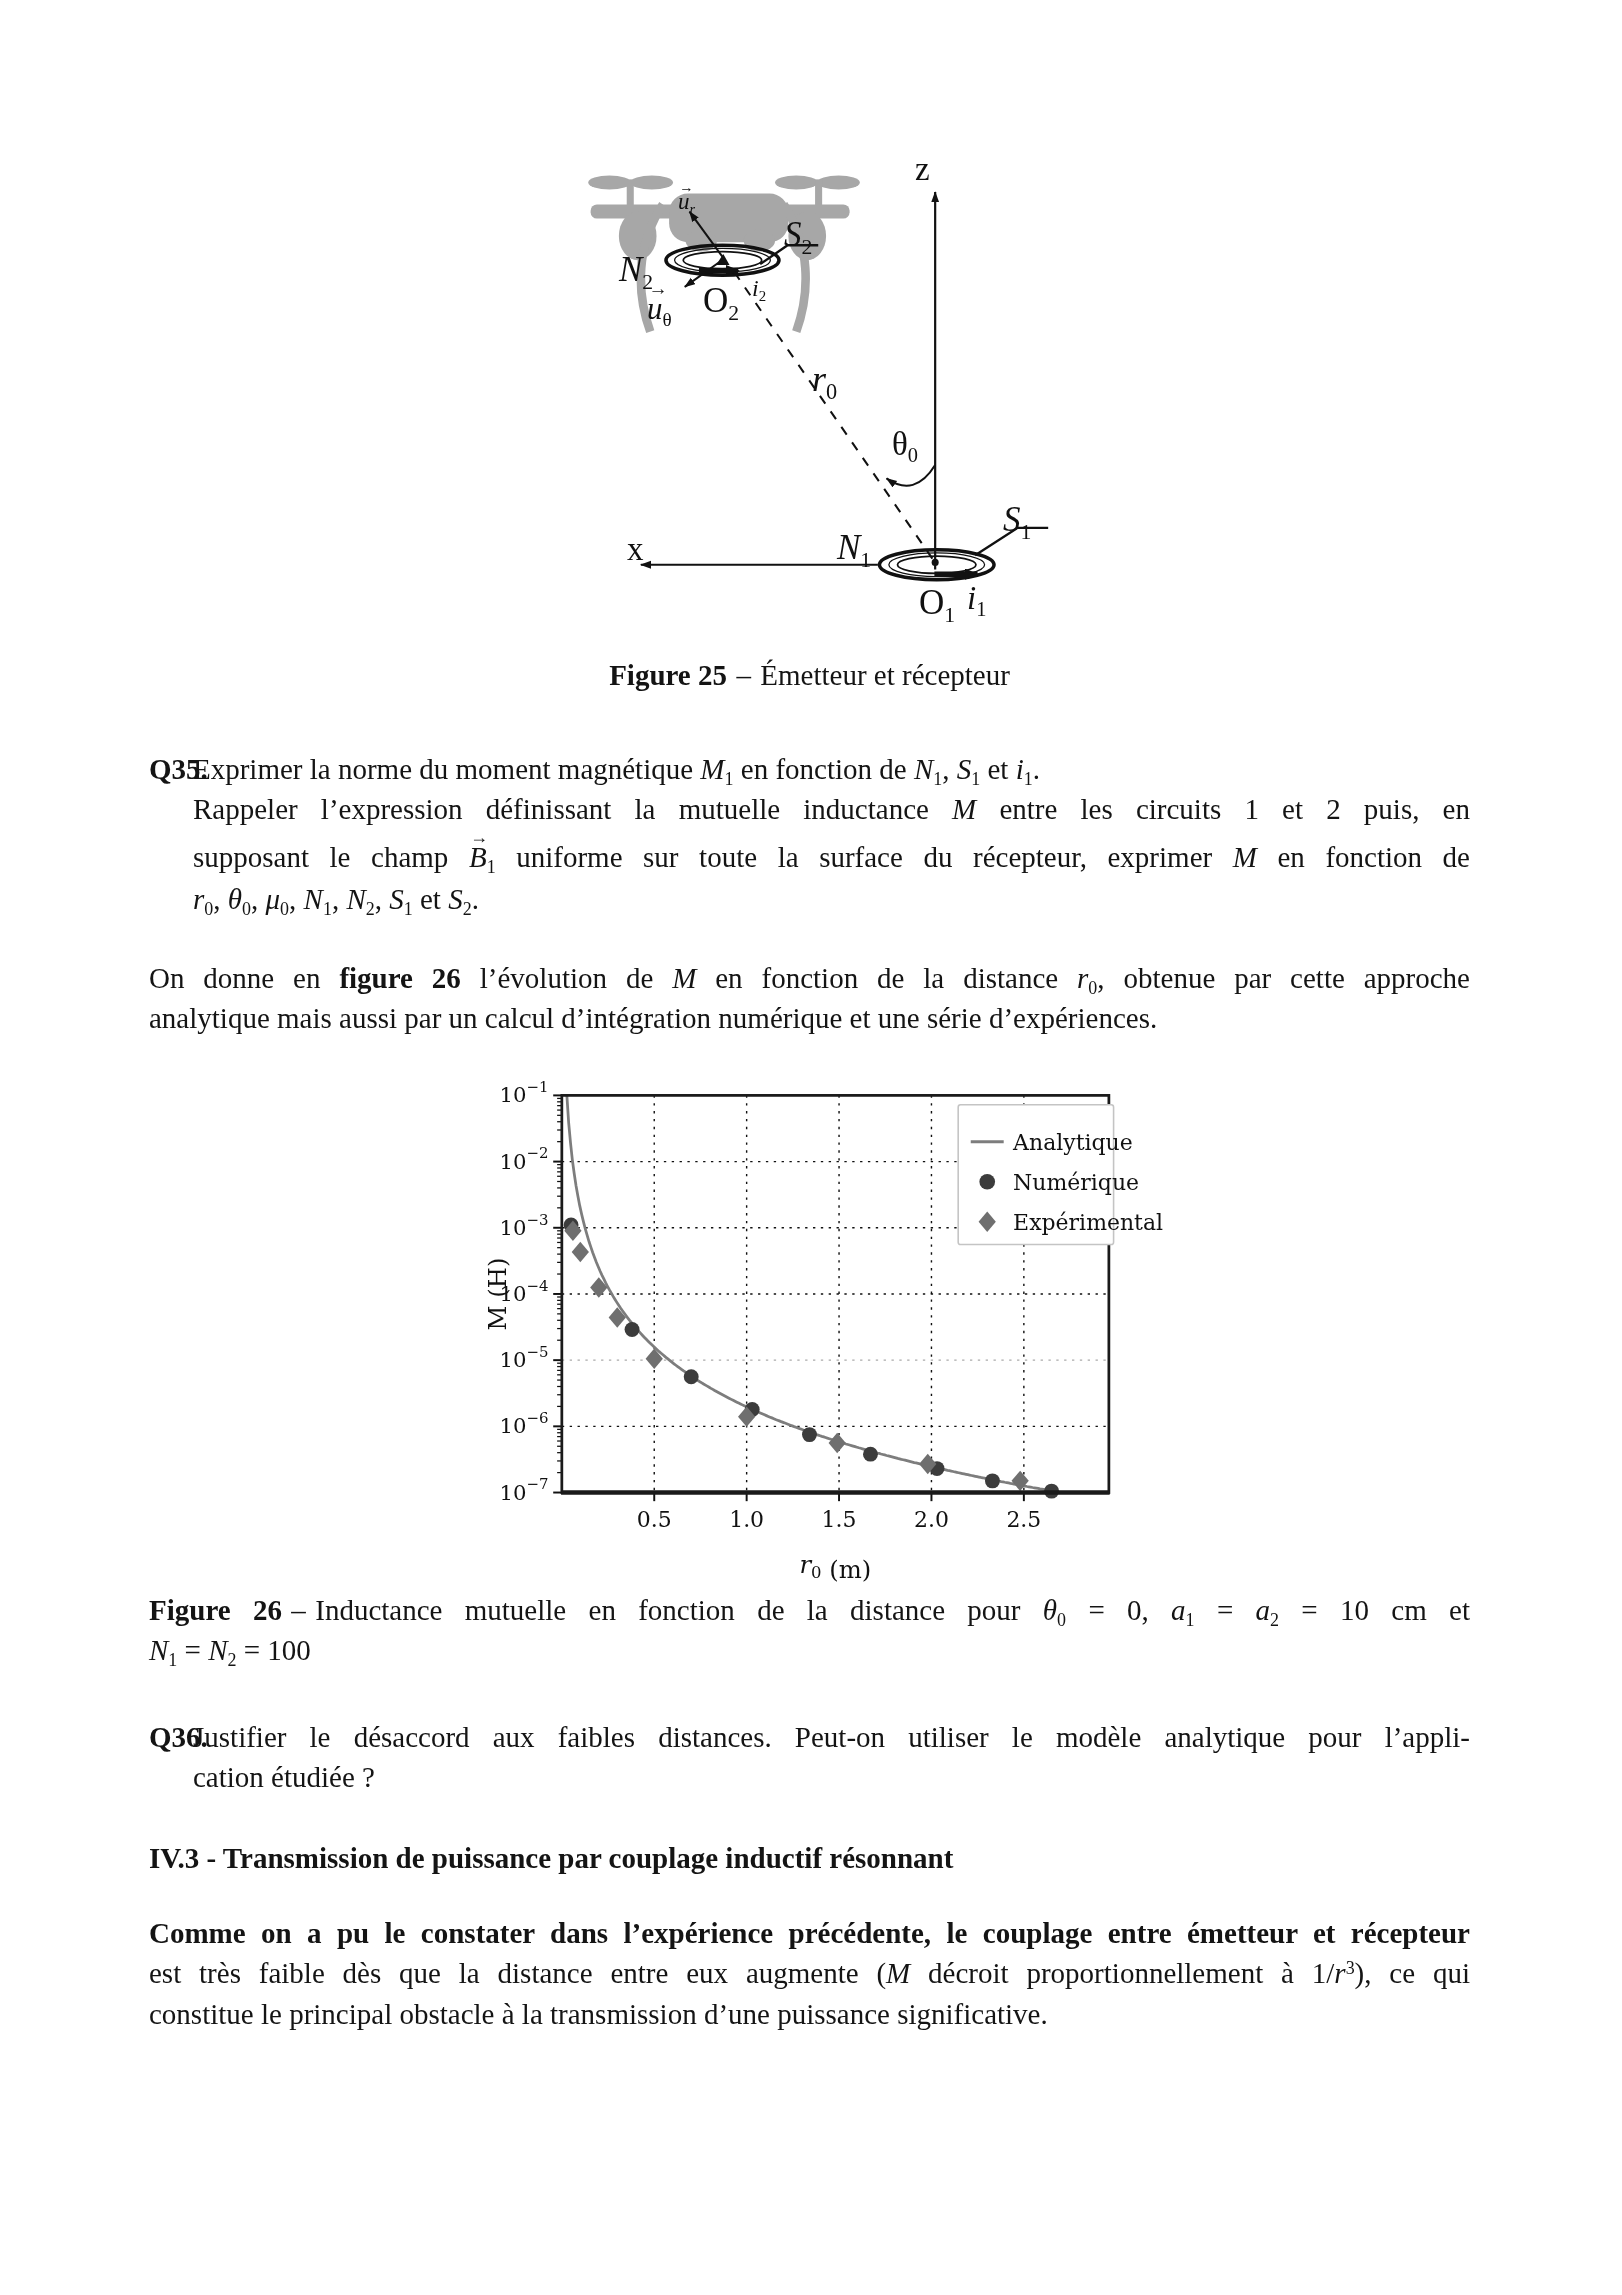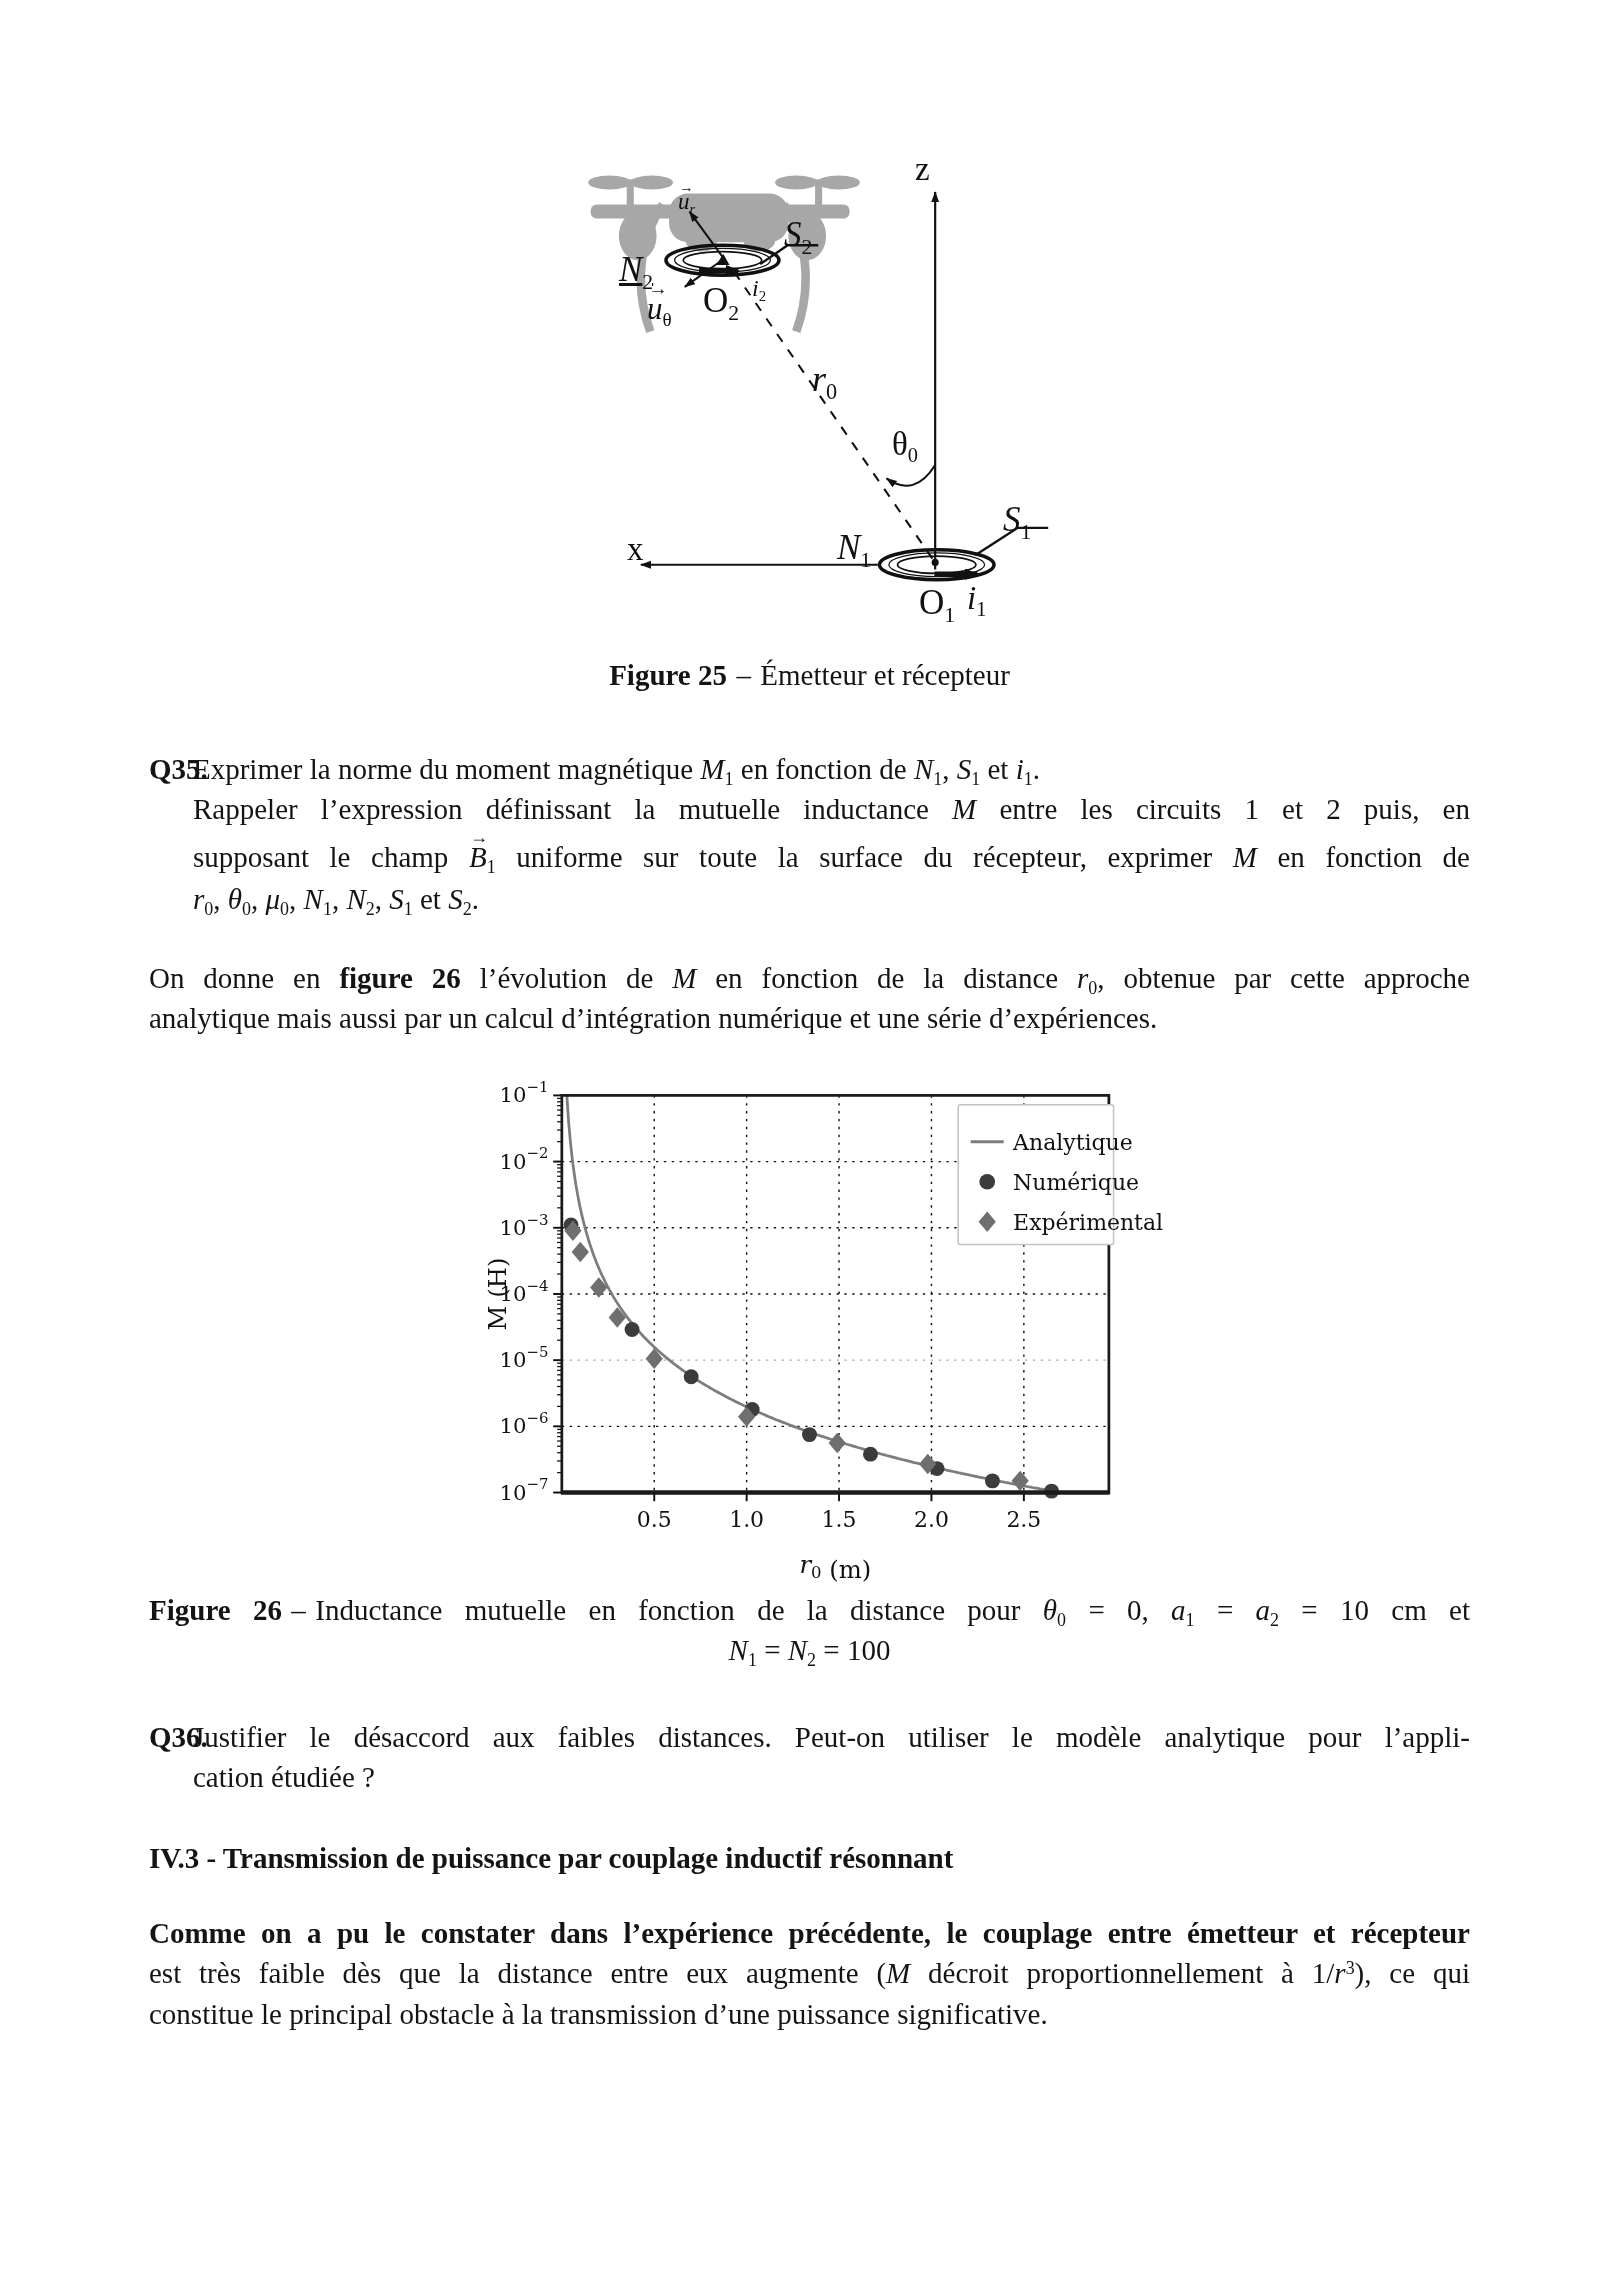--- a/index.html
+++ b/index.html
@@ -83,21 +83,21 @@
       </g>
       <polyline points="595,512 556,512 502,547" fill="none" stroke="#111" stroke-width="3"></polyline>
 
       <line x1="195" y1="186" x2="448" y2="552" stroke="#111" stroke-width="2.6" stroke-dasharray="12 12"></line>
       <path d="M389,449 Q425,474 451,432" fill="none" stroke="#111" stroke-width="2.6" marker-start="url(#ah2)"></path>
     </svg>
 
     
     <div class="figlabel" style="left:334px;top:25px;font-size:33px;"><span class="seg-n">z</span></div>
     <div class="figlabel" style="left:46px;top:405px;font-size:33px;"><span class="seg-n">x</span></div>
-    <div class="figlabel" style="left:38px;top:124px;font-size:35px;text-decoration:underline;"><span class="seg-i">N</span><span class="seg-sub">2</span></div>
+    <div class="figlabel" style="left:38px;top:124px;font-size:35px;"><span class="seg-i">N</span><span class="seg-sub">2</span></div>
     <div class="figlabel" style="left:203px;top:89px;font-size:35px;"><span class="seg-i">S</span><span class="seg-sub">2</span></div>
     <div class="figlabel" style="left:122px;top:155px;font-size:35px;"><span class="seg-n">O</span><span class="seg-sub">2</span></div>
     <div class="figlabel" style="left:171px;top:149px;font-size:24px;"><span class="seg-i">i</span><span class="seg-sub">2</span></div>
     <div class="figlabel" style="left:97px;top:63px;font-size:23px;"><span class="vecwrap">u</span><span class="seg-isub">r</span></div>
     <div class="figlabel" style="left:66px;top:165px;font-size:31px;"><span class="vecwrap">u</span><span class="seg-sub">θ</span></div>
     <div class="figlabel" style="left:231px;top:232px;font-size:36px;"><span class="seg-i">r</span><span class="seg-sub">0</span></div>
     <div class="figlabel" style="left:311px;top:300px;font-size:33px;"><span class="seg-n">θ</span><span class="seg-sub">0</span></div>
     <div class="figlabel" style="left:256px;top:402px;font-size:35px;"><span class="seg-i">N</span><span class="seg-sub">1</span></div>
     <div class="figlabel" style="left:422px;top:374px;font-size:35px;"><span class="seg-i">S</span><span class="seg-sub">1</span></div>
     <div class="figlabel" style="left:338px;top:457px;font-size:35px;"><span class="seg-n">O</span><span class="seg-sub">1</span></div>
@@ -241,21 +241,21 @@
           <text x="670" y="109" font-size="28" fill="#111" font-family="&quot;DejaVu Serif&quot;, &quot;Liberation Serif&quot;, serif">Analytique</text>
           <circle cx="637" cy="150" r="10" fill="#3c3c3c"></circle>
           <text x="670" y="160" font-size="28" fill="#111" font-family="&quot;DejaVu Serif&quot;, &quot;Liberation Serif&quot;, serif">Numérique</text>
           <polygon points="637,188 648,201 637,214 626,201" fill="#6f6f6f"></polygon>
           <text x="670" y="211" font-size="28" fill="#111" font-family="&quot;DejaVu Serif&quot;, &quot;Liberation Serif&quot;, serif">Expérimental</text>
         </g>
       </svg>
   </div>
 
   <div class="line just" style="left:149px;top:1591px;width:1321px;"><span class="seg-b">Figure 26</span><span class="seg-gap">–</span><span class="seg-n">Inductance mutuelle en fonction de la distance pour </span><span class="seg-i">θ</span><span class="seg-sub">0</span><span class="seg-n"> = 0, </span><span class="seg-i">a</span><span class="seg-sub">1</span><span class="seg-n"> = </span><span class="seg-i">a</span><span class="seg-sub">2</span><span class="seg-n"> = 10 cm et</span></div>
-  <div class="line" style="left:149px;top:1631px;width:1321px;text-align:center;"><span class="seg-i">N</span><span class="seg-sub">1</span><span class="seg-n"> = </span><span class="seg-i">N</span><span class="seg-sub">2</span><span class="seg-n"> = 100</span></div>
+  <div class="line" style="left:149px;top:1631px;width:1321px;"><span class="seg-i">N</span><span class="seg-sub">1</span><span class="seg-n"> = </span><span class="seg-i">N</span><span class="seg-sub">2</span><span class="seg-n"> = 100</span></div>
 
   <div class="line bold" style="left:149px;top:1718px;text-align:right;">Q36.</div>
   <div class="line just" style="left:193px;top:1718px;width:1277px;"><span class="seg-n">Justifier le désaccord aux faibles distances. Peut-on utiliser le modèle analytique pour l’appli-</span></div>
   <div class="line" style="left:193px;top:1758px;width:1277px;"><span class="seg-n">cation étudiée ?</span></div>
 
   <div class="line bold" style="left:149px;top:1839px;width:1321px;">IV.3 - Transmission de puissance par couplage inductif résonnant</div>
 
   <div class="line just" style="left:149px;top:1914px;width:1321px;font-weight:bold;"><span class="seg-n">Comme on a pu le constater dans l’expérience précédente, le couplage entre émetteur et récepteur</span></div>
   <div class="line just" style="left:149px;top:1954px;width:1321px;"><span class="seg-n">est très faible dès que la distance entre eux augmente (</span><span class="seg-i">M</span><span class="seg-n"> décroit proportionnellement à 1/</span><span class="seg-i">r</span><span class="seg-sup">3</span><span class="seg-n">), ce qui</span></div>
   <div class="line" style="left:149px;top:1995px;width:1321px;"><span class="seg-n">constitue le principal obstacle à la transmission d’une puissance significative.</span></div>

